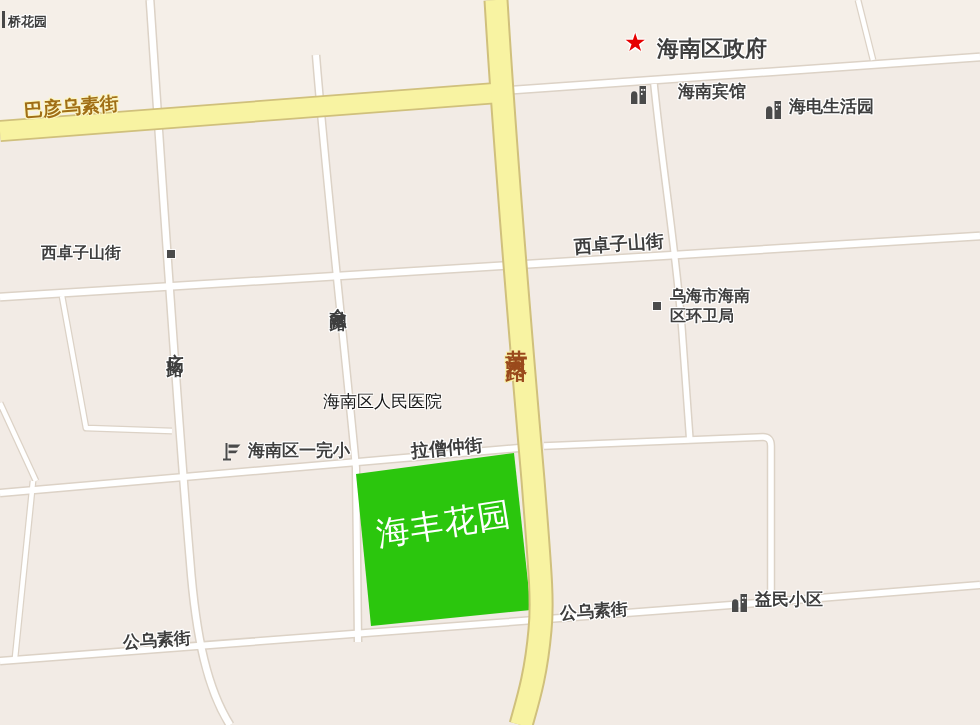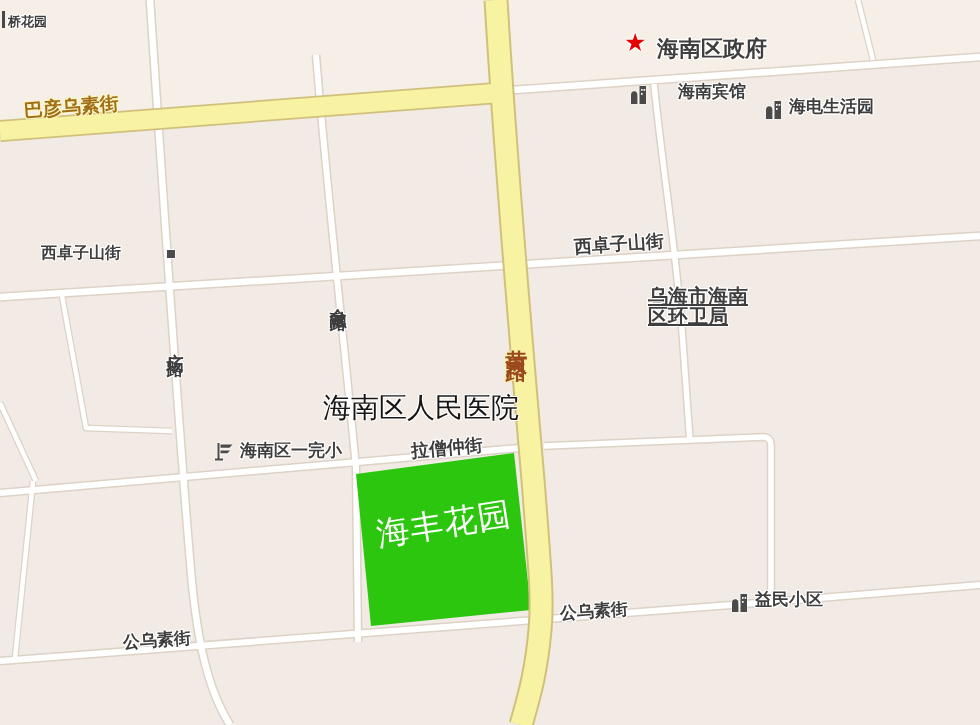--- a/index.html
+++ b/index.html
@@ -34,21 +34,21 @@
     text-shadow:-1px -1px 0 #f9f0a6,1px -1px 0 #f9f0a6,-1px 1px 0 #f9f0a6,1px 1px 0 #f9f0a6;
   }
   .bayan{
     color:#a06e16;
     text-shadow:-1px -1px 0 #fcf6c2,1px -1px 0 #fcf6c2,-1px 1px 0 #fcf6c2,1px 1px 0 #fcf6c2;
   }
   .seriflbl{
     font-family:"Liberation Serif","DejaVu Serif",serif;
     font-weight:normal;
     color:#161616;
-    font-size:28px;
+    font-size:17px;
     text-shadow:-1px -1px 0 rgba(255,255,255,.85),1px -1px 0 rgba(255,255,255,.85),
                 -1px 1px 0 rgba(255,255,255,.85),1px 1px 0 rgba(255,255,255,.85);
   }
   .star{
     position:absolute;left:624px;top:28px;
     font-size:25px;color:#e60000;font-weight:bold;
     text-shadow:-1px -1px 0 #fff,1px -1px 0 #fff,-1px 1px 0 #fff,1px 1px 0 #fff;
   }
   .sq-icon{
     position:absolute;width:8px;height:8px;background:#4b4b4b;
@@ -141,32 +141,32 @@
     </svg>
     <span class="lbl" style="position:static;">海电生活园</span>
   </div>
 
   <div class="lbl" style="left:41px;top:244px;font-size:16px;">西卓子山街</div>
   <div class="sq-icon" style="left:167px;top:250px;"></div>
 
   <div class="lbl roadname" style="left:574px;top:237px;font-size:18px;transform:rotate(-4deg);transform-origin:left center;">西卓子山街</div>
 
   <div class="sq-icon" style="left:653px;top:302px;"></div>
-  <div class="lbl" style="left:648px;top:286px;font-size:20px;line-height:20px;text-decoration:underline;">
+  <div class="lbl" style="left:670px;top:286px;font-size:16px;line-height:20px;">
     <span style="display:block;">乌海市海南</span>
     <span style="display:block;">区环卫局</span>
   </div>
 
   <div class="lbl vert" style="left:328px;top:294px;font-size:17px;">金融路</div>
   <div class="lbl vert" style="left:165px;top:340px;font-size:17px;">广场路</div>
   <div class="lbl vert on-yellow" style="left:504px;top:332px;font-size:22px;letter-spacing:5px;">黄河路</div>
 
   <div class="lbl seriflbl" style="left:323px;top:392px;">海南区人民医院</div>
 
-  <div class="poi" style="position:absolute;left:214px;top:441px;">
+  <div class="poi" style="position:absolute;left:222px;top:441px;">
     <svg class="icon-svg" width="21" height="19" viewBox="0 0 21 19">
       <path d="M4.5 1 V17" stroke="#4a4a4a" stroke-width="2"></path>
       <path fill="#4a4a4a" d="M6.5 2.5 h12 l-3 3.2 h-9 z M6.5 8.5 h9.5 l-2.4 2.8 h-7.1 z"></path>
       <path d="M1 17.5 h8" stroke="#4a4a4a" stroke-width="2"></path>
     </svg>
     <span class="lbl" style="position:static;">海南区一完小</span>
   </div>
 
   <div class="lbl roadname" style="left:411px;top:441px;font-size:18px;transform:rotate(-5deg);transform-origin:left center;">拉僧仲街</div>
 

